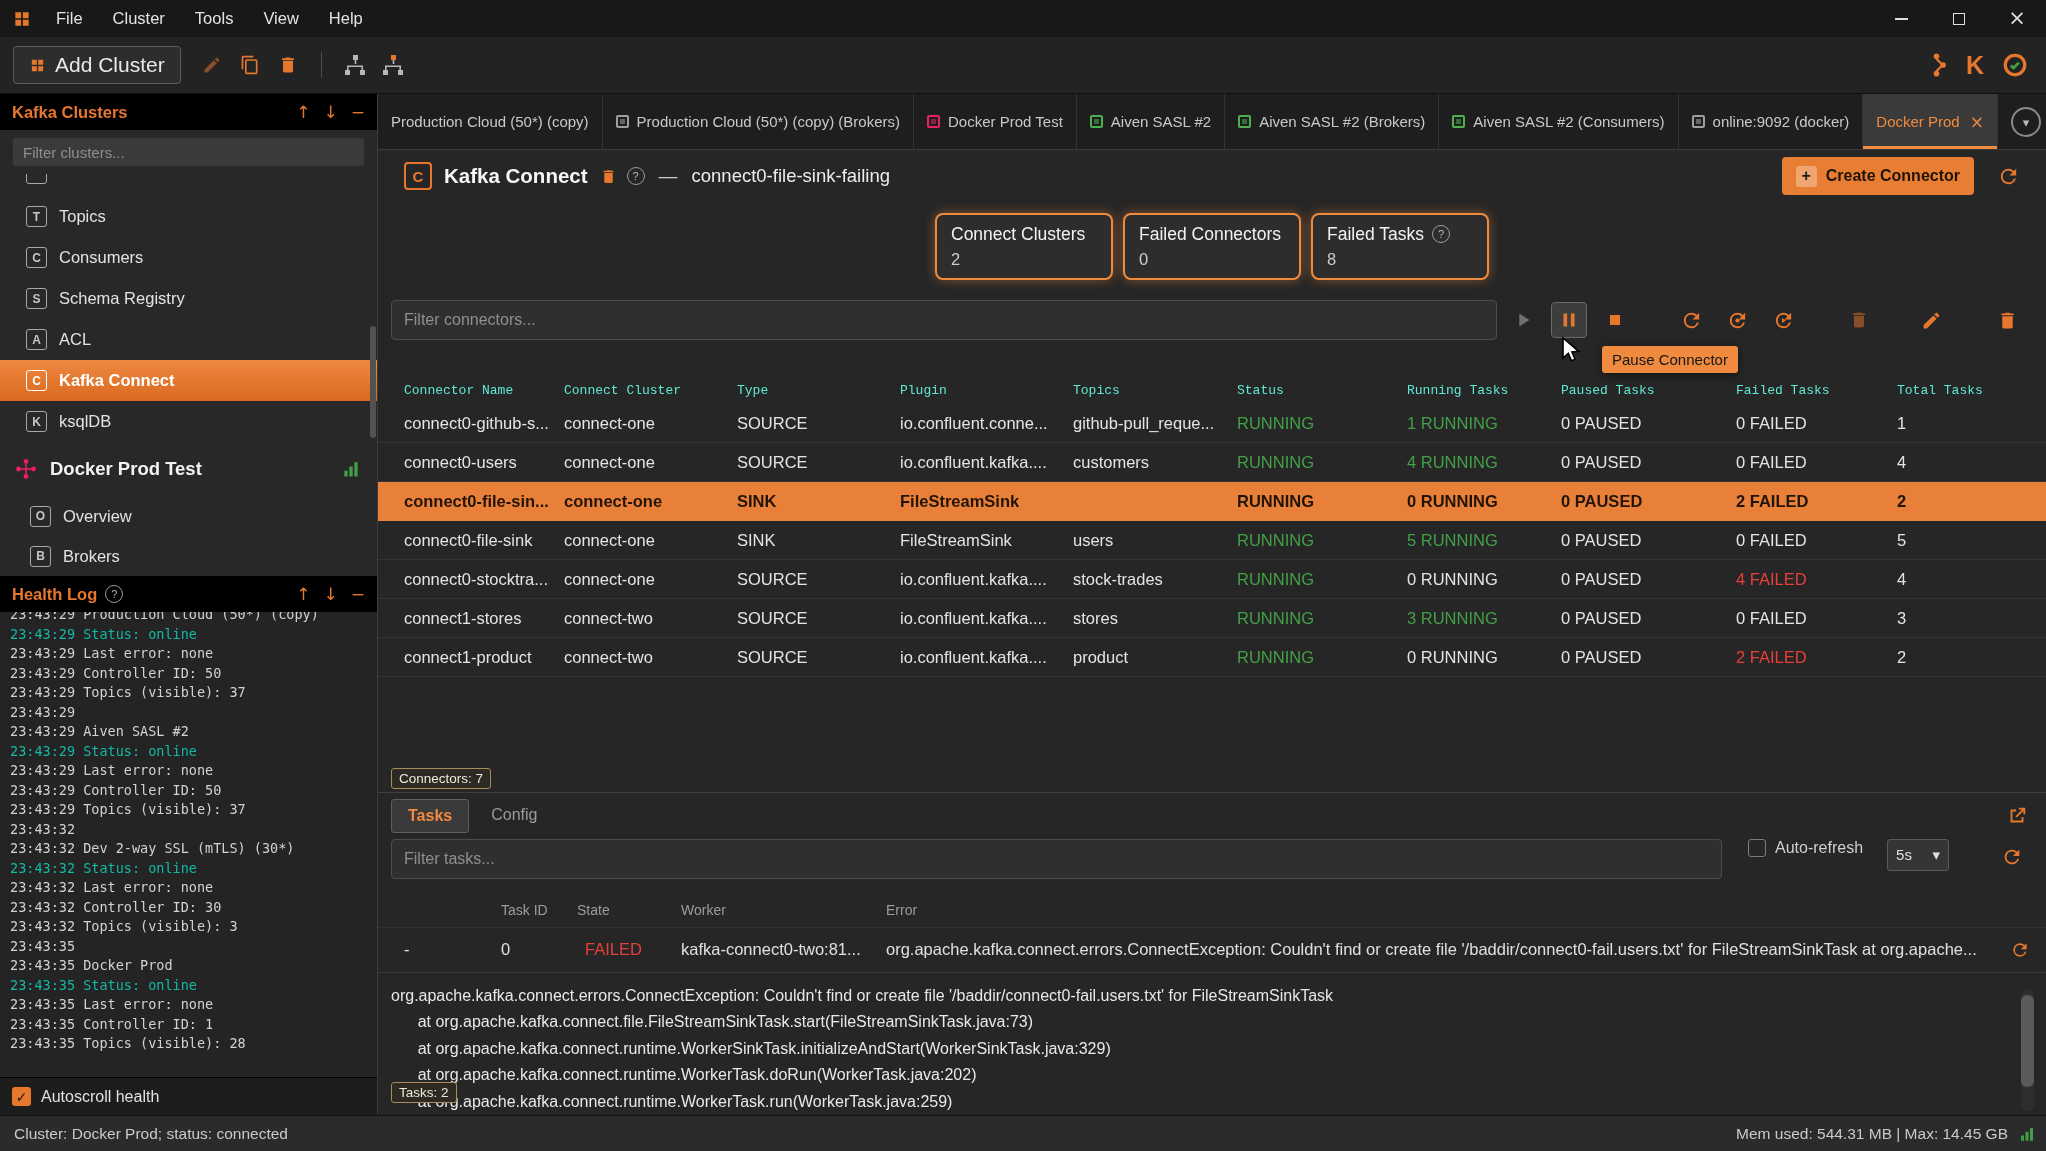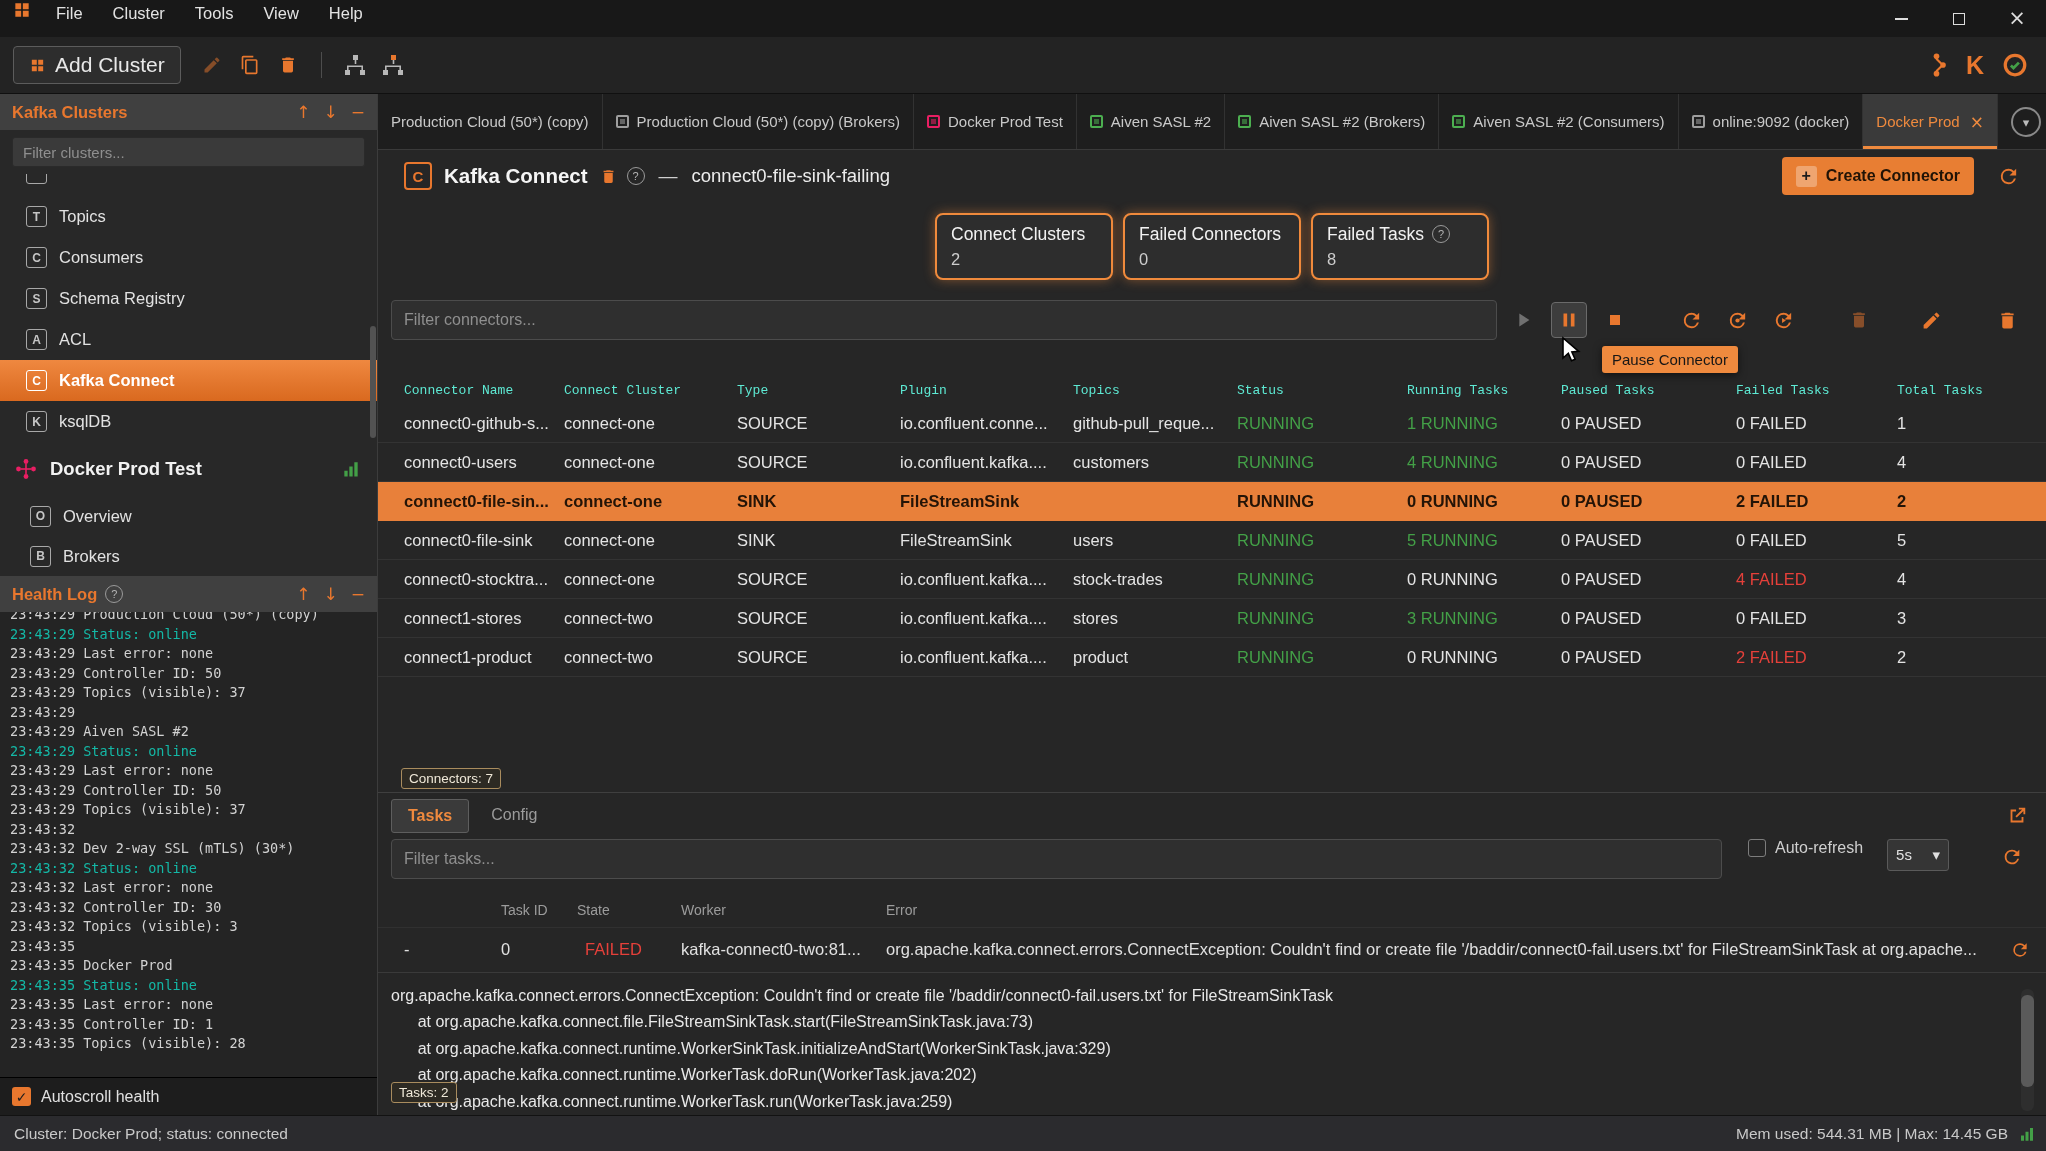--- a/index.html
+++ b/index.html
@@ -2,21 +2,21 @@
 <html style="--accent: #e8772e; --accent-bright: #ff8c3a; --green: #43a047; --red: #e5403a; --pink: #e91e63;"><head>
 <meta charset="utf-8">
 <style>
 :root{--accent:#e8772e;--accent-bright:#ff8c3a;--green:#43a047;--red:#e5403a;--pink:#e91e63;}
 *{margin:0;padding:0;box-sizing:border-box;}
 html,body{width:2046px;height:1151px;overflow:hidden;}
 body{background:#262626;color:#ddd;font-family:"Liberation Sans",sans-serif;font-size:17px;cursor:default;}
 .glyph{font-family:"DejaVu Sans",sans-serif;}
 .app{width:2046px;height:1151px;display:flex;flex-direction:column;}
 
-.titlebar{height:37px;flex:0 0 37px;background:#181818;display:flex;}
+.titlebar{height:37px;flex:0 0 37px;background:#181818;display:flex;align-items:center;}
 .applogo{margin:0 10px 0 12px;display:flex;}
 .menus{display:flex;gap:2px;}
 .menu{padding:4px 14px;color:#e3e3e3;font-size:16.5px;}
 .wincontrols{margin-left:auto;display:flex;height:37px;}
 .winbtn{width:58px;display:flex;align-items:center;justify-content:center;color:#ddd;}
 .minline{width:13px;height:2px;background:#ddd;display:block;}
 .maxbox{width:12px;height:12px;border:1.8px solid #ddd;display:block;}
 .closex{font-size:21px;line-height:1;}
 
 .toolbar{height:57px;flex:0 0 57px;background:#232323;display:flex;align-items:center;border-bottom:1px solid #101010;}
@@ -25,21 +25,21 @@
 .tbicon.first{margin-left:12px;}
 .dim{opacity:.5;}
 .tbdivider{width:1px;height:26px;background:#4d4d4d;margin:0 14px;}
 .tbright{margin-left:auto;display:flex;align-items:center;gap:18px;margin-right:18px;}
 .klogo{color:var(--accent);font-weight:800;font-size:25px;}
 
 .mainrow{flex:1;display:flex;min-height:0;}
 .sidebar{width:378px;flex:0 0 378px;background:#282828;border-right:1px solid #3c3c3c;display:flex;flex-direction:column;position:relative;}
 .content{flex:1;display:flex;flex-direction:column;background:#262626;min-width:0;}
 
-.panelheader{height:36px;flex:0 0 36px;display:flex;align-items:center;background:#404040;padding:0 12px;gap:8px;}
+.panelheader{height:36px;flex:0 0 36px;display:flex;align-items:center;background:#000000;padding:0 12px;gap:8px;}
 .ph-title{color:var(--accent);font-weight:700;font-size:16.5px;}
 .ph-icons{margin-left:auto;display:flex;gap:13px;color:var(--accent);font-size:17px;}
 .filterwrap{height:44px;flex:0 0 44px;display:flex;align-items:center;padding:0 12px;}
 .filterwrap input{width:100%;height:30px;background:#3a3a3a;border:1px solid #2a2a2a;border-radius:3px;color:#ddd;font-size:15px;padding:0 10px;font-family:inherit;}
 input::placeholder{color:#8f8f8f;}
 .treecut{height:22px;flex:0 0 22px;overflow:hidden;padding-left:26px;}
 .treecut .treeicon{transform:translateY(-11px);}
 .treeitem{height:41px;display:flex;align-items:center;padding-left:26px;gap:12px;}
 .treeicon{width:21px;height:21px;border:1.5px solid #a8a8a8;border-radius:3px;color:#c6c6c6;font-size:12px;display:flex;align-items:center;justify-content:center;font-weight:700;flex:0 0 21px;}
 .treelabel{font-size:16.5px;color:#e2e2e2;white-space:nowrap;}
@@ -109,21 +109,21 @@
 .tbody{flex:0 0 273px;}
 .trow{height:39px;border-bottom:1px solid #333;}
 .td{font-size:16.5px;color:#e4e4e4;white-space:nowrap;overflow:hidden;padding-right:10px;}
 .td.green{color:var(--green);}
 .td.red{color:var(--red);}
 .trow.selected{background:#e8803a;border-bottom-color:#e8803a;font-weight:700;}
 .trow.selected .td{color:#241407;}
 
 .connfooter{flex:1;position:relative;border-bottom:1px solid #3f3f3f;}
 .badge{display:inline-block;background:#2d2a23;border:1px solid #a98c5e;color:#efe8d8;font-size:13.5px;padding:2px 7px;border-radius:3px;white-space:nowrap;}
-.connfooter .badge{position:absolute;left:23px;bottom:3px;}
+.connfooter .badge{position:absolute;left:13px;bottom:3px;}
 
 .taskspanel{flex:0 0 309px;display:flex;flex-direction:column;position:relative;}
 .tp-tabs{height:46px;flex:0 0 46px;display:flex;align-items:center;padding-left:13px;}
 .tptabs-list{display:flex;gap:6px;}
 .tptab{font-size:16px;padding:7px 16px;color:#9b9b9b;}
 .tptab.active{background:#3a3a3a;border:1px solid #5e5e5e;border-radius:3px;color:#ef8a3e;font-weight:600;}
 .tpexpand{margin-left:auto;margin-right:18px;display:flex;}
 .tp-filter{height:46px;flex:0 0 46px;display:flex;align-items:flex-start;padding-left:13px;}
 .taskinput{width:1331px;}
 .tp-filter .cb{margin-left:26px;}

